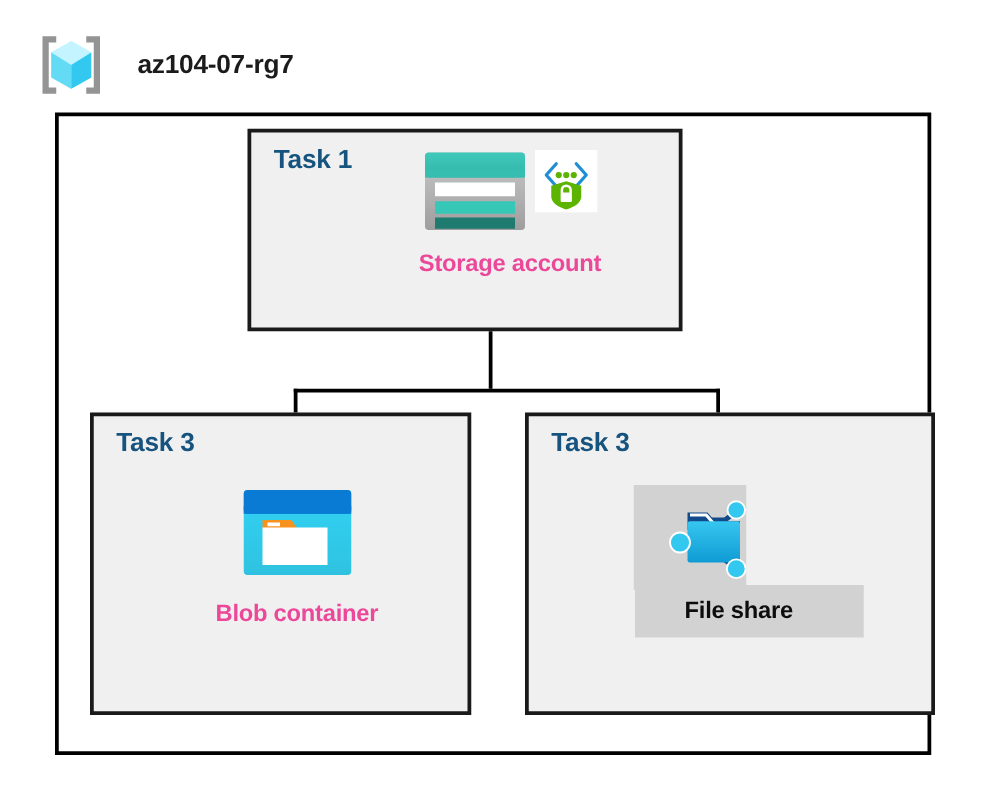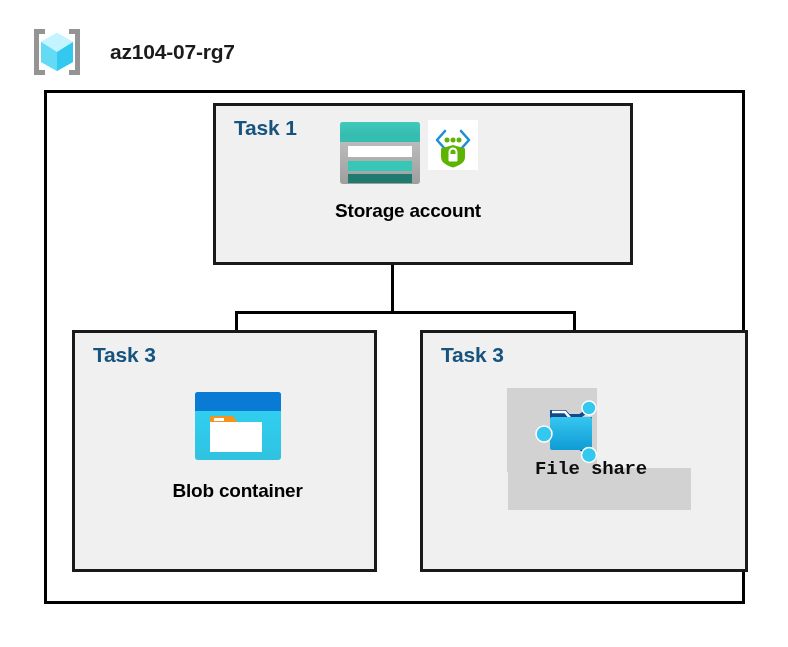--- a/index.html
+++ b/index.html
@@ -49,21 +49,21 @@
     background: #ffffff;
   }
 
   
   .task-box {
     position: absolute;
     border: 3px solid #1a1a1a;
     box-sizing: border-box;
     background: #f0f0f0;
   }
-  #task-1-box { left: 213px; top: 103px; width: 420px; height: 162px; }
+  #task-1-box { left: 198px; top: 103px; width: 348px; height: 162px; }
   #task-2-box { left: 72px;  top: 330px; width: 305px; height: 242px; }
   #task-3-box { left: 420px; top: 330px; width: 328px; height: 242px; }
 
   .task-label {
     position: absolute;
     left: 18px;
     top: 10px;
     font-size: 21px;
     font-weight: bold;
     color: #16537e;
@@ -74,21 +74,21 @@
   
   .node {
     position: absolute;
     display: flex;
     flex-direction: column;
     align-items: center;
   }
   .node-caption {
     font-size: 19px;
     font-weight: bold;
-    color: #000000;
+    color: #ec4899;
     white-space: nowrap;
     letter-spacing: -0.2px;
   }
 
   
   #node-storage-account {
     left: 288px;
     top: 120px;
     width: 240px;
   }
@@ -119,31 +119,30 @@
     position: absolute;
     left: 508px;
     top: 468px;
     width: 183px;
     height: 42px;
     background: #d2d2d2;
   }
   #file-share-caption {
     position: absolute;
     left: 508px;
-    top: 448px;
+    top: 468px;
     width: 166px;
     height: 42px;
     display: flex;
     align-items: center;
     justify-content: center;
     font-size: 19px;
     font-weight: bold;
     color: #0d0d0d;
     letter-spacing: -0.2px;
-    font-family: Liberation Mono, monospace;
   }
   #file-share-icon-wrap {
     position: absolute;
     left: 530px;
     top: 390px;
   }
 
   
   .connector {
     position: absolute;

